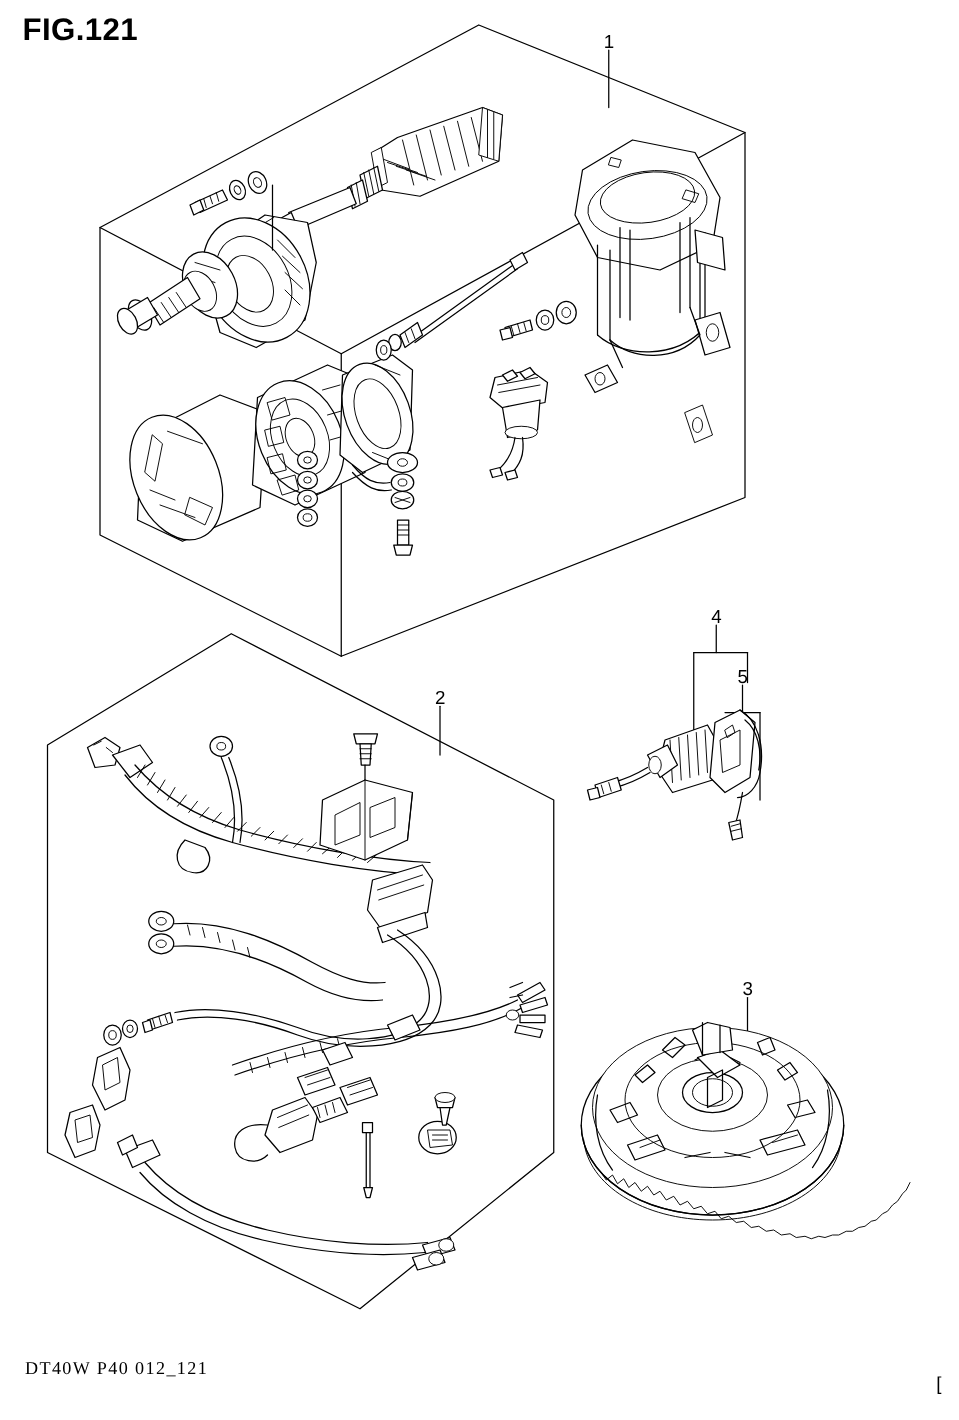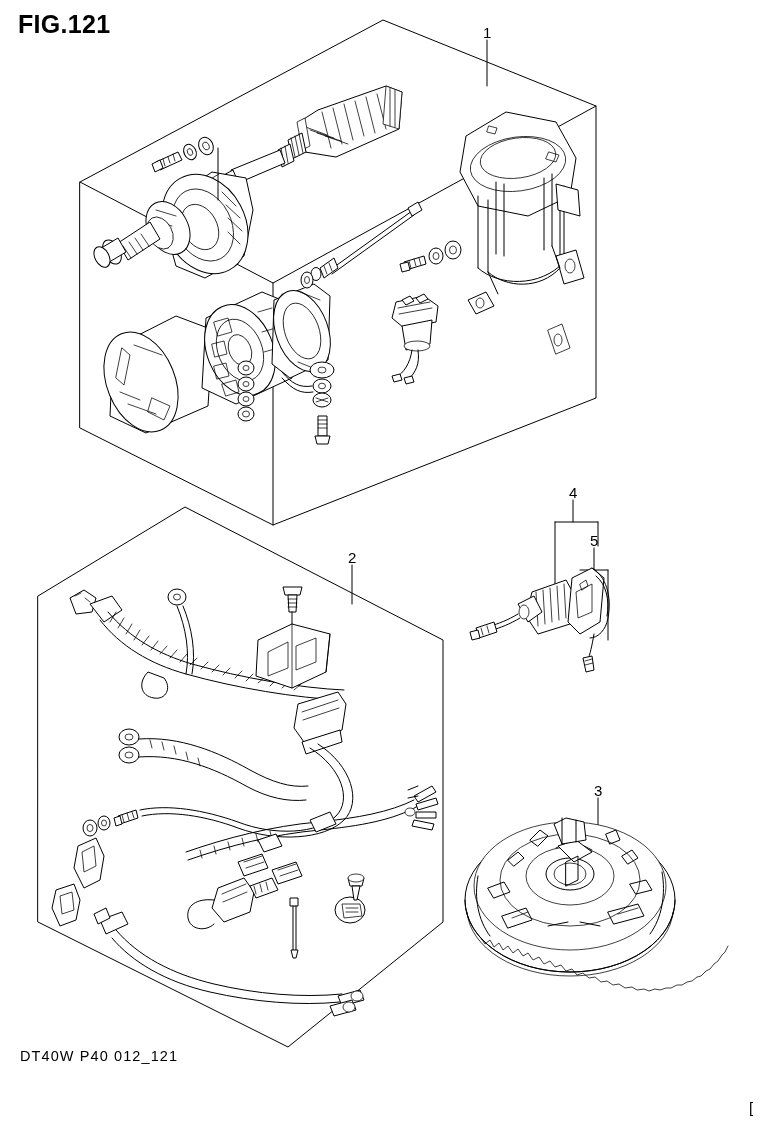--- a/index.html
+++ b/index.html
@@ -31,22 +31,22 @@
     font-weight: bold;
     font-size: 25px;
     letter-spacing: 0.3px;
     line-height: 1;
     white-space: nowrap;
     color: #000000;
   }
   .footer-block {
     position: absolute;
     left: 20px;
-    top: 1046px;
-    font-family: Liberation Sans, sans-serif;
+    top: 1085px;
+    font-family: Liberation Serif, serif;
     font-size: 14.5px;
     letter-spacing: 1.1px;
     line-height: 21px;
     color: #000000;
     white-space: nowrap;
   }
   .footer-line { display: block; }
   .corner-mark {
     position: absolute;
     left: 749px;

